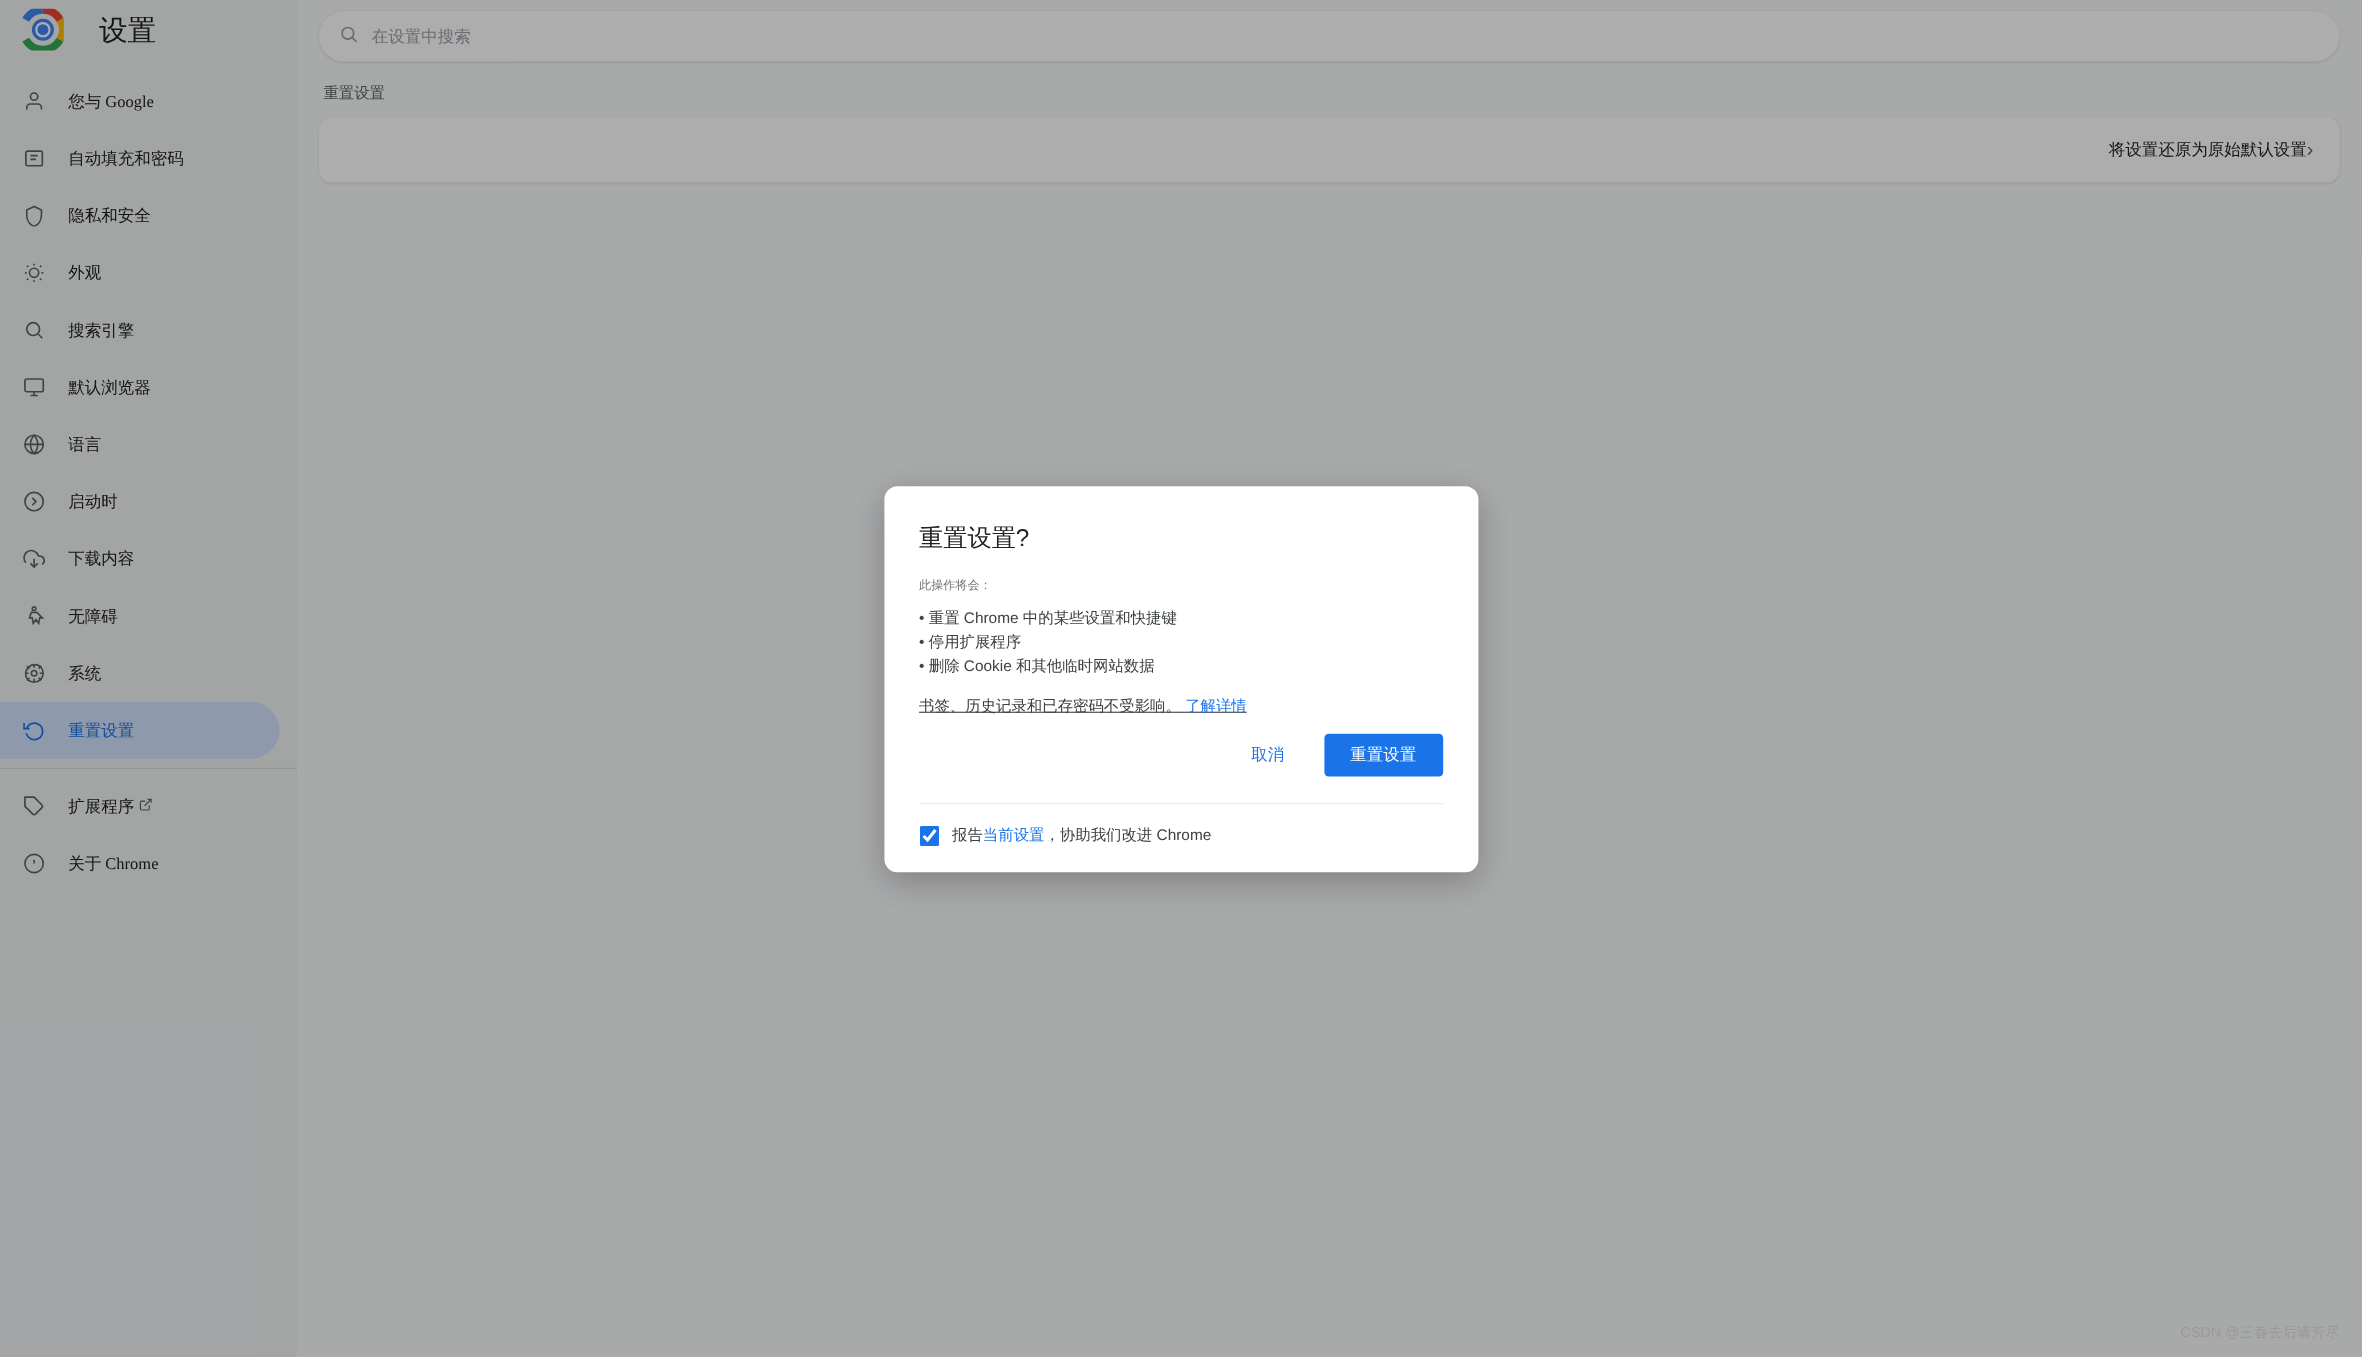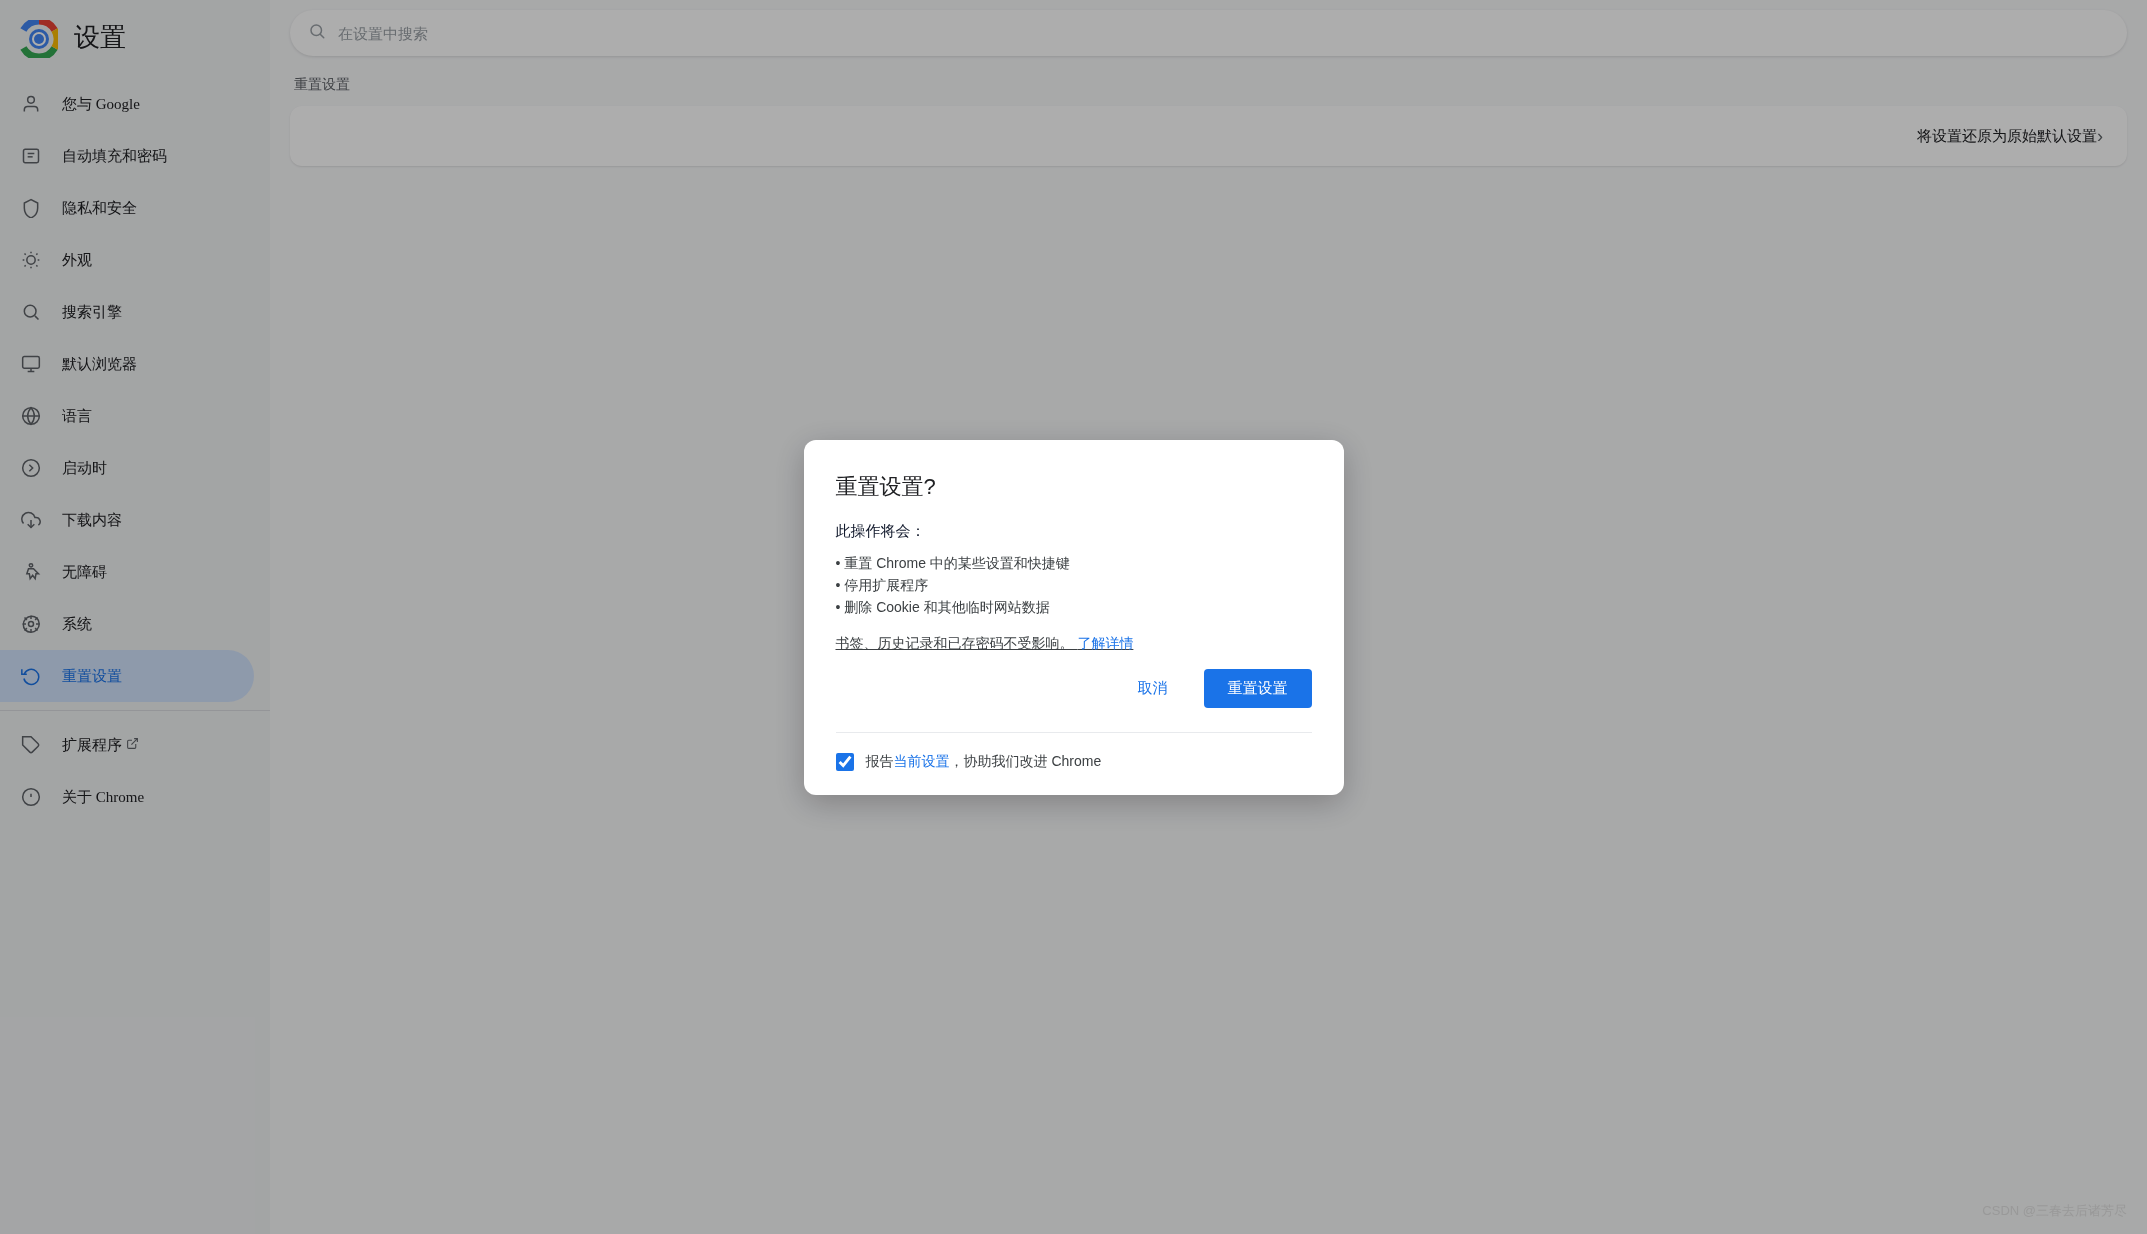--- a/index.html
+++ b/index.html
@@ -26,23 +26,23 @@
       top: 0; left: 0;
       width: 270px;
       height: 100%;
       background: #f1f3f4;
       z-index: 10;
       padding-top: 0;
     }
 
     .sidebar-header {
       display: flex;
-      align-items: flex-start;
-      padding: 20px 24px 20px 20px;
-      gap: 16px;
+      align-items: center;
+      padding: 8px 24px 20px 20px;
+      gap: 32px;
     }
 
     .chrome-logo {
       width: 38px;
       height: 38px;
       flex-shrink: 0;
     }
 
     .sidebar-title {
       font-size: 26px;
@@ -210,22 +210,22 @@
     }
 
     .dialog-body {
       font-size: 14px;
       color: #202124;
       margin-bottom: 16px;
     }
 
     .dialog-body .intro {
       margin-bottom: 12px;
-      font-size: 15px;
-      color: #0f172a;
+      font-size: 11px;
+      color: #737373;
     }
 
     .dialog-body ul {
       list-style: none;
       padding: 0;
       margin: 0 0 16px 0;
     }
 
     .dialog-body ul li {
       font-size: 14px;

